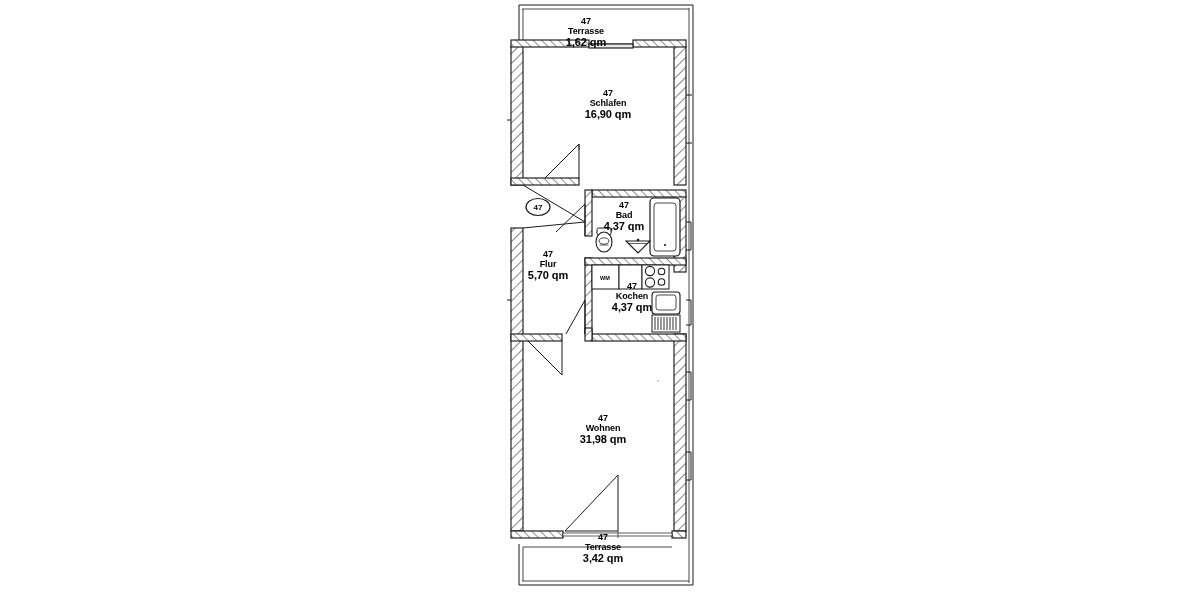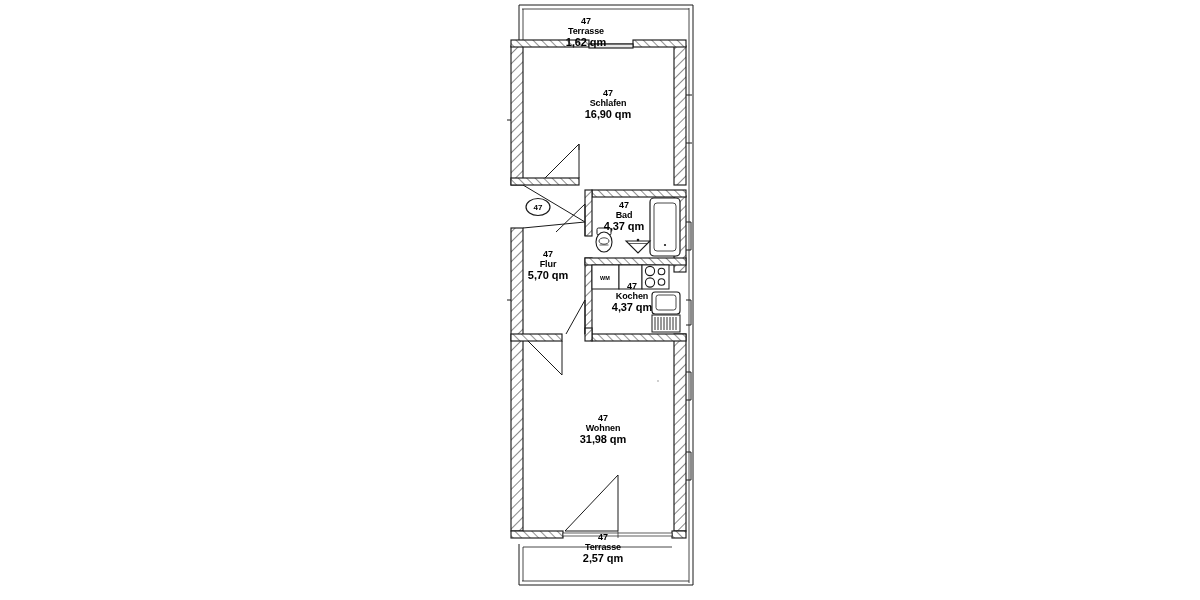--- a/index.html
+++ b/index.html
@@ -276,20 +276,20 @@
 
   <div class="room-label" style="left:603px; top:413px;">
     <span class="ln code">47</span>
     <span class="ln name">Wohnen</span>
     <span class="ln area">31,98 qm</span>
   </div>
 
   <div class="room-label" style="left:603px; top:532px;">
     <span class="ln code">47</span>
     <span class="ln name">Terrasse</span>
-    <span class="ln area">2,57 qm</span>
+    <span class="ln area">3,42 qm</span>
   </div>
 
   <div class="fixture-label" style="left:605px; top:278px;">WM</div>
 
   <div class="marker-label" style="left:538px; top:207px;">47</div>
 
 </div>
 
 </body></html>

